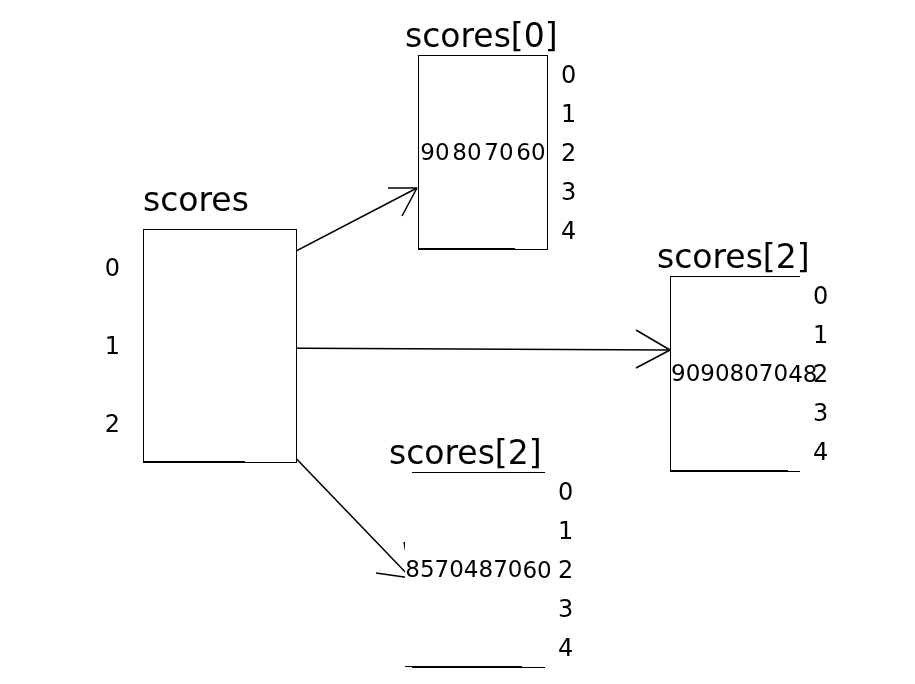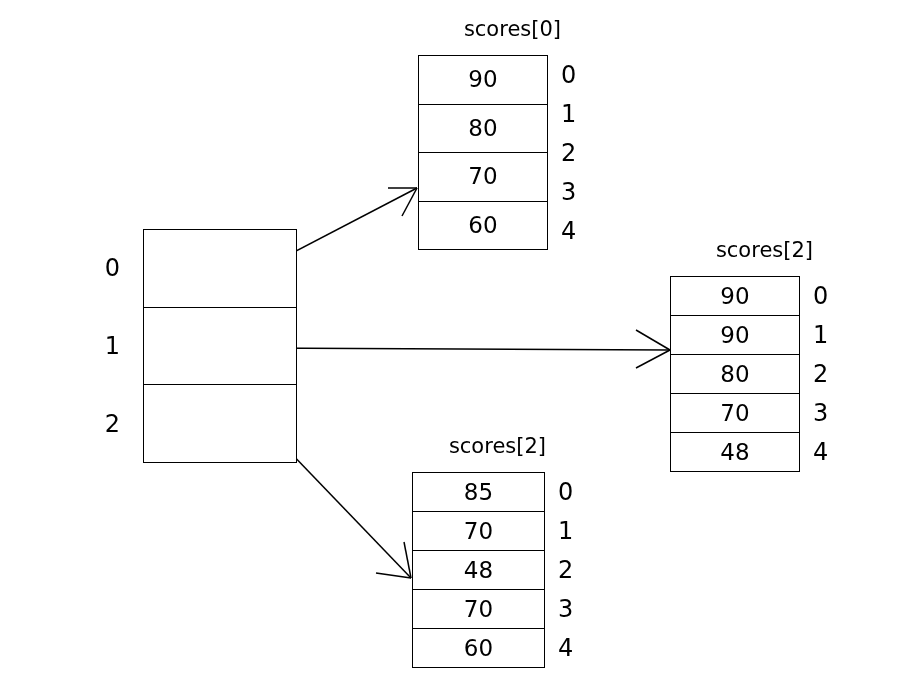--- a/index.html
+++ b/index.html
@@ -26,43 +26,43 @@
     height: 684px;
     pointer-events: none;
   }
   
   .array-box {
     position: absolute;
     box-sizing: border-box;
     border: 1.6px solid #000000;
     background: #ffffff;
     display: flex;
-    flex-direction: column;
+    flex-direction: row;
   }
   .cell {
     box-sizing: border-box;
     display: flex;
     align-items: center;
     justify-content: center;
     flex: 1 1 0;
     border-bottom: 1.3px solid #000000;
     font-size: 23px;
     line-height: 1;
     background: #ffffff;
   }
   .cell:last-child {
     border-bottom: none;
   }
   
   .box-title {
     position: absolute;
-    font-size: 21px;
+    font-size: 33px;
     line-height: 1;
     white-space: nowrap;
-    text-align: right;
+    text-align: left;
   }
   .index-col {
     position: absolute;
     display: flex;
     flex-direction: column;
     width: 34px;
   }
   .index-col .idx {
     display: flex;
     align-items: center;
@@ -113,20 +113,21 @@
       <line x1="670" y1="350" x2="636" y2="368" stroke="#000000" stroke-width="1.5"></line>
     </g>
 
     <g>
       <line x1="262" y1="423" x2="411" y2="578" stroke="#000000" stroke-width="1.5"></line>
       <line x1="411" y1="578" x2="376" y2="573" stroke="#000000" stroke-width="1.5"></line>
       <line x1="411" y1="578" x2="404" y2="542" stroke="#000000" stroke-width="1.5"></line>
     </g>
   </svg>
 
+  <div class="box-title" id="scores-title">scores</div>
 
   <div class="index-col left" id="scores-index-col">
     <div class="idx">0</div>
     <div class="idx">1</div>
     <div class="idx">2</div>
   </div>
 
   <div class="array-box" id="scores-box">
     <div class="cell"></div>
     <div class="cell"></div>

